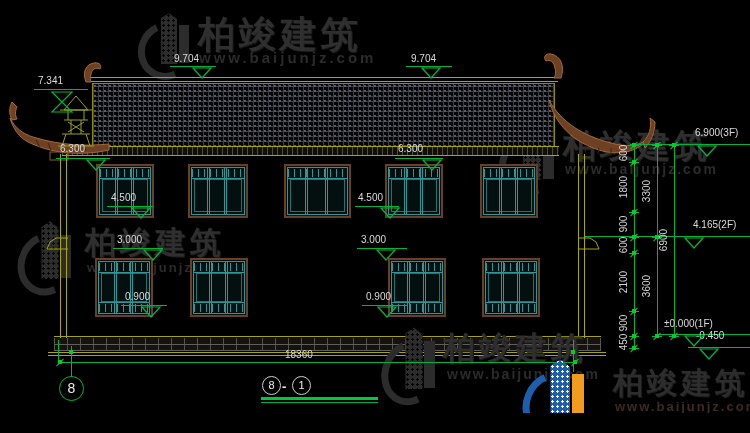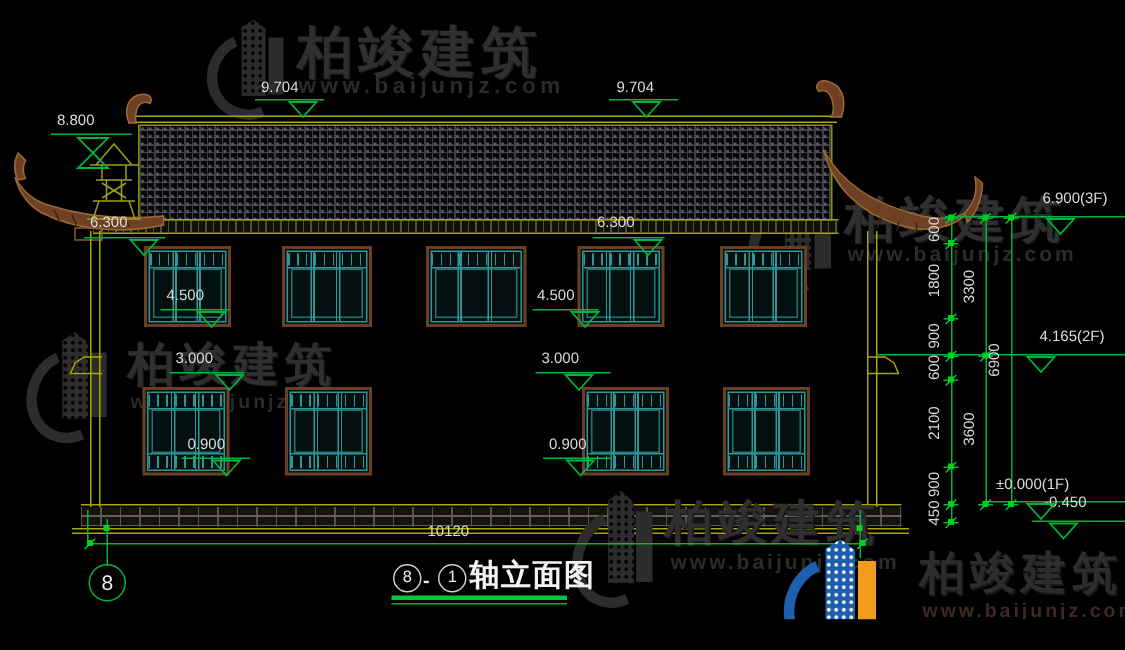--- a/index.html
+++ b/index.html
@@ -191,41 +191,40 @@
       <div class="win" style="left: 385px; top: 164px; width: 54px; height: 50px;"></div>
       <div class="win" style="left: 480px; top: 164px; width: 54px; height: 50px;"></div>
       <div class="win l" style="left: 95px; top: 258px; width: 54px; height: 55px;"></div>
       <div class="win l" style="left: 190px; top: 258px; width: 54px; height: 55px;"></div>
       <div class="win l" style="left: 388px; top: 258px; width: 54px; height: 55px;"></div>
       <div class="win l" style="left: 482px; top: 258px; width: 54px; height: 55px;"></div>
     </div>
 
   <div class="wtxt" style="left:174px;top:54px;">9.704</div>
   <div class="wtxt" style="left:411px;top:54px;">9.704</div>
-  <div class="wtxt" style="left:38px;top:76px;">8.800</div>
+  <div class="wtxt" style="left:38px;top:76px;">7.341</div>
   <div class="wtxt" style="left:60px;top:144px;">6.300</div>
   <div class="wtxt" style="left:398px;top:144px;">6.300</div>
   <div class="wtxt" style="left:111px;top:193px;">4.500</div>
   <div class="wtxt" style="left:358px;top:193px;">4.500</div>
   <div class="wtxt" style="left:117px;top:235px;">3.000</div>
   <div class="wtxt" style="left:361px;top:235px;">3.000</div>
   <div class="wtxt" style="left:125px;top:292px;">0.900</div>
   <div class="wtxt" style="left:366px;top:292px;">0.900</div>
 
   <div class="wtxt" style="left:695px;top:128px;">6.900(3F)</div>
   <div class="wtxt" style="left:693px;top:220px;">4.165(2F)</div>
   <div class="wtxt" style="left:664px;top:319px;">±0.000(1F)</div>
   <div class="wtxt" style="left:696px;top:331px;">-0.450</div>
 
-  <div class="wtxt" style="left:285px;top:350px;">10120</div>
+  <div class="wtxt" style="left:285px;top:350px;">18360</div>
   <div class="ax" id="axis8" style="left:59px;top:376px;">8</div>
   <div class="ax" style="left:262px;top:376px;">8</div>
   <div id="title-dash" style="left:282px;top:379px;">-</div>
   <div class="ax" style="left:292px;top:376px;">1</div>
-  <div id="title-name" style="left:313px;top:374px;">轴立面图</div>
   <div class="glin" style="left:261px;top:397px;width:117px;height:3px;background:#00c83c;"></div>
   <div class="glin" style="left:261px;top:402px;width:117px;height:1px;"></div>
 
   <svg class="lvl-tri" style="left:50px;top:91px;" width="24" height="22" viewBox="0 0 24 22">
     <path d="M2,1 L22,1 L2,21 L22,21 Z" fill="none" stroke="#00b43c" stroke-width="1.2"></path>
   </svg>
 
   <div id="gen">
       <div class="glin" style="left: 170px; top: 66px; width: 46px; height: 1px;"></div>
       <div class="glin" style="left: 406px; top: 66px; width: 46px; height: 1px;"></div>

